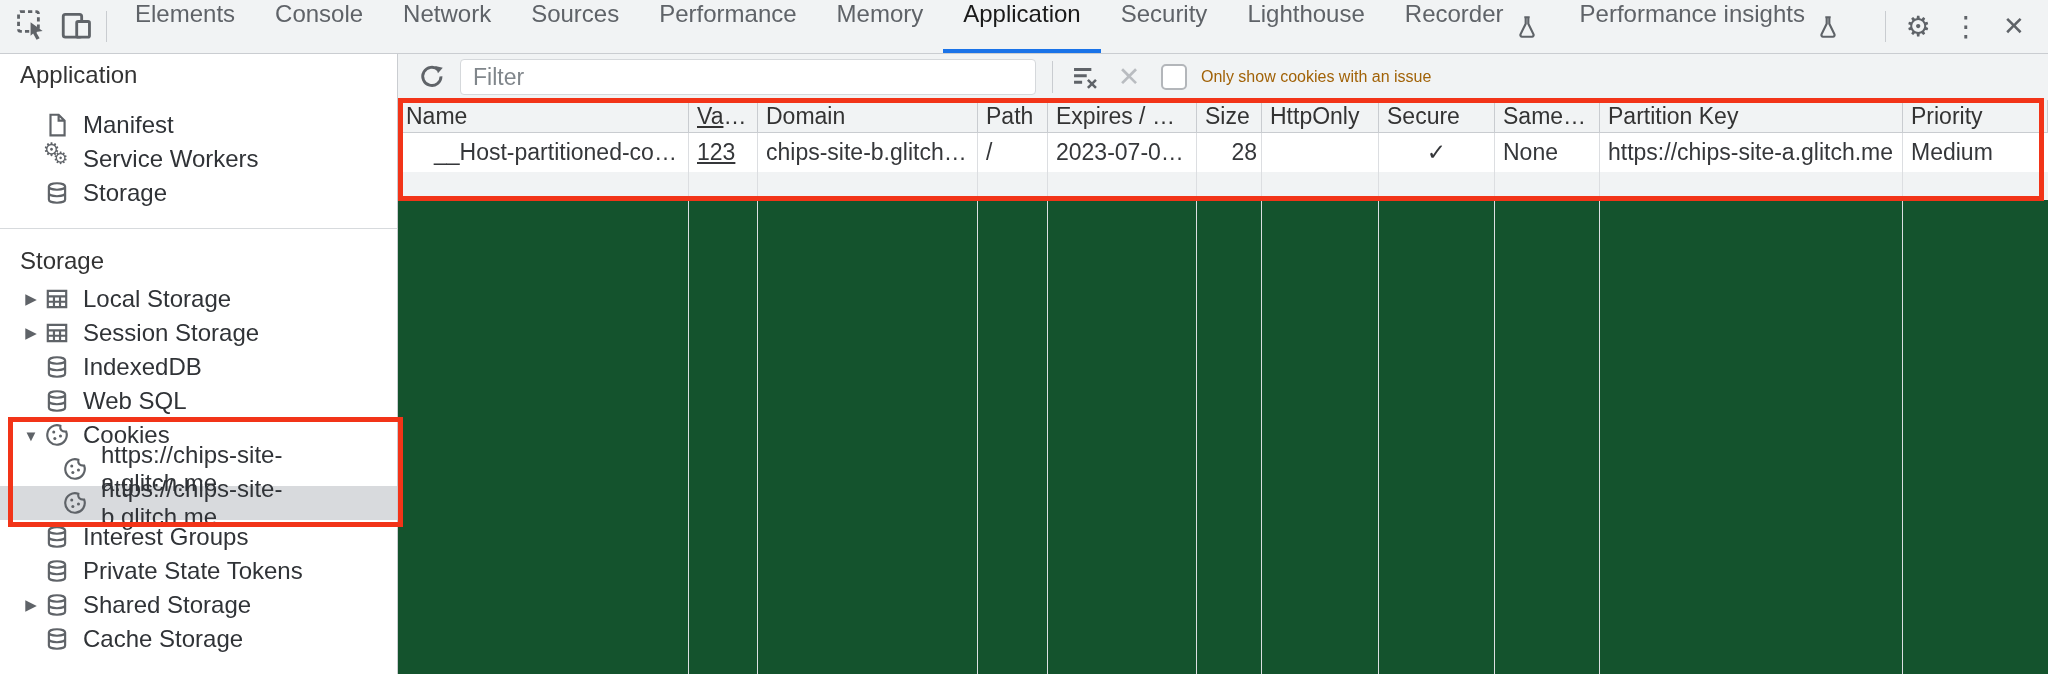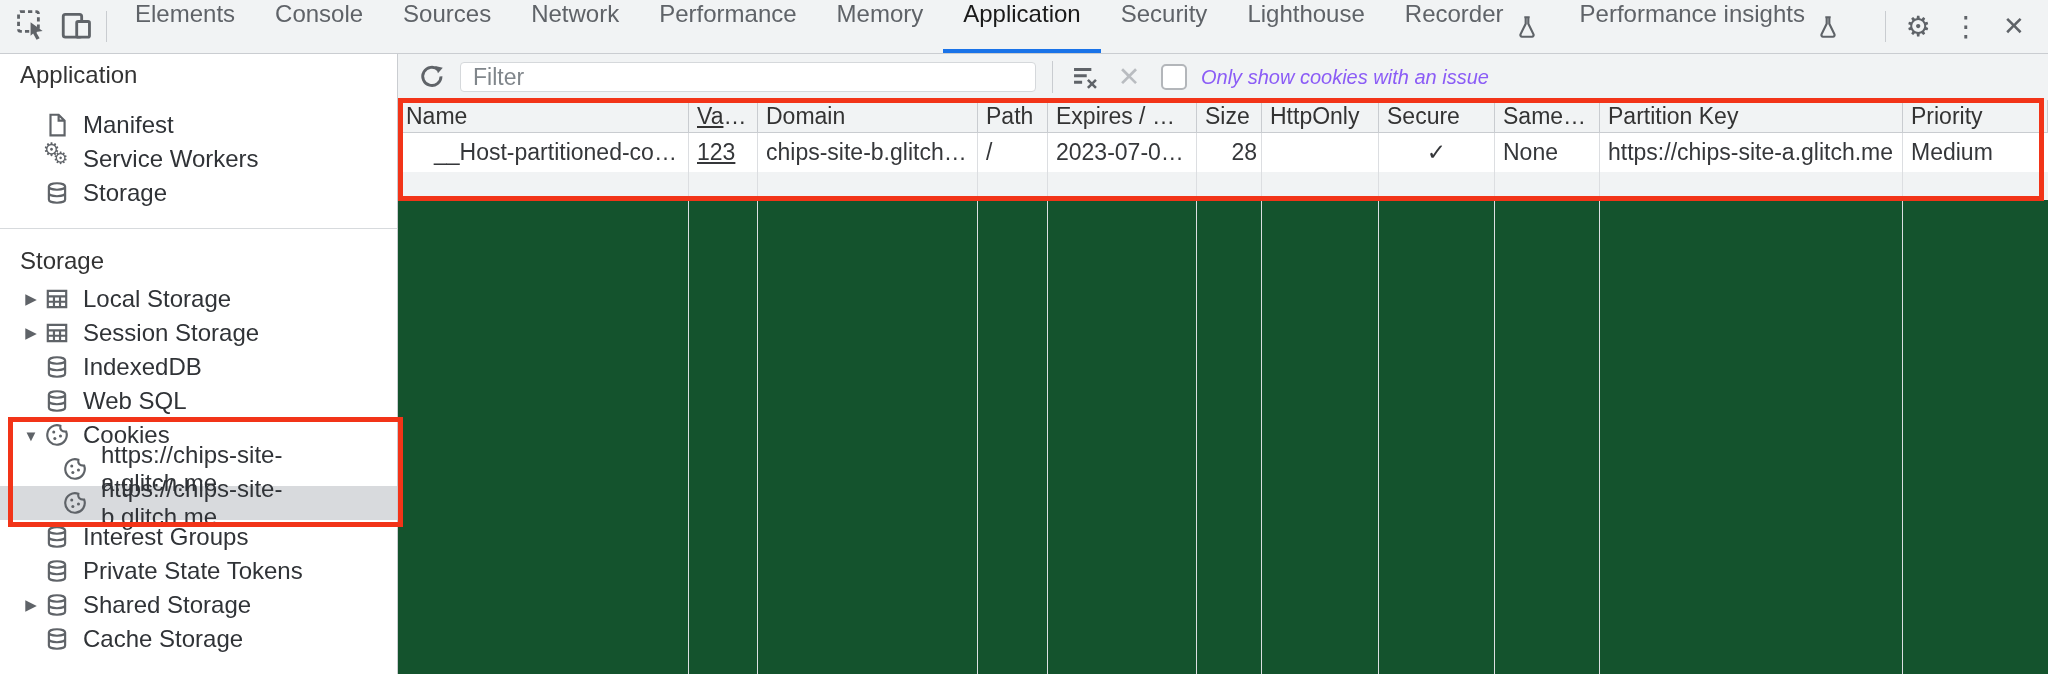--- a/index.html
+++ b/index.html
@@ -36,30 +36,30 @@
   .s-item.child .tri { flex-basis:44px; width:44px; }
   .s-ic { width:26px; height:26px; flex:0 0 26px; margin-right:13px; display:flex; align-items:center; justify-content:center; }
   .sw-ic { position:relative; width:26px; height:26px; }
   .sw-ic .g1 { position:absolute; left:-1px; top:-8px; font-size:19px; color:#5f6368; }
   .sw-ic .g2 { position:absolute; left:9px; top:2px; font-size:17px; color:#5f6368; }
 
   
   .main { flex:1; display:flex; flex-direction:column; min-width:0; }
   .cookie-toolbar { height:46px; background:#f1f3f4; display:flex; align-items:center; padding:0 12px; flex:0 0 auto; }
   .refresh-btn { width:44px; height:44px; display:flex; align-items:center; justify-content:center; cursor:pointer; }
-  .filter-input { width:576px; height:30px; margin-left:6px; border:1px solid #d5d8db; border-radius:4px;
+  .filter-input { width:576px; height:36px; margin-left:6px; border:1px solid #d5d8db; border-radius:4px;
                   font-size:23px; padding:0 12px; color:#333; outline:none; background:#fff;
                   font-family:"Liberation Sans","DejaVu Sans",sans-serif; }
   .filter-input::placeholder { color:#80868b; }
   .tsep { width:1px; height:32px; background:#c9ccd0; margin:0 10px 0 16px; }
   .tool-ic { width:44px; height:44px; display:flex; align-items:center; justify-content:center; cursor:pointer; }
   .x-disabled { font-size:27px; color:#b9bcc0; }
   .chk { appearance:none; -webkit-appearance:none; width:26px; height:26px; border:2px solid #b3b6ba;
          border-radius:5px; background:#fff; margin:0 14px 0 10px; cursor:pointer; }
-  .chk-label { font-size:20px; color:#8b5cf6; white-space:nowrap;font-style:italic; }
+  .chk-label { font-size:16px; color:#a16207; white-space:nowrap; }
 
   
   .grid { flex:1; display:flex; flex-direction:column; background:#14532d; min-height:0; }
   .grow { display:flex; }
   .gcell { border-right:1px solid #dcdee1; padding:0 8px; overflow:hidden; white-space:nowrap; text-overflow:ellipsis; }
   .ghead { height:33px; background:#f1f3f4; border-bottom:1px solid #c9ccd0; font-size:23px; line-height:32px; color:#333; flex:0 0 auto; }
   .ghead .gcell { border-right:1px solid #c9ccd0; }
   .grow1 { height:39px; font-size:23px; line-height:38px; color:#35373a; background:#fff; flex:0 0 auto; }
   .grow2 { height:28px; background:#f1f3f4; flex:0 0 auto; }
   .gfill { flex:1; }
@@ -109,24 +109,24 @@
     </div>
     <div class="vsep"></div>
 
     <div class="tab">
         <span>Elements</span>
       </div>
     <div class="tab">
         <span>Console</span>
       </div>
     <div class="tab">
+        <span>Network</span>
+      </div>
+    <div class="tab">
         <span>Sources</span>
-      </div>
-    <div class="tab">
-        <span>Network</span>
       </div>
     <div class="tab">
         <span>Performance</span>
       </div>
     <div class="tab">
         <span>Memory</span>
       </div>
     <div class="tab active">
         <span>Application</span>
       </div>

